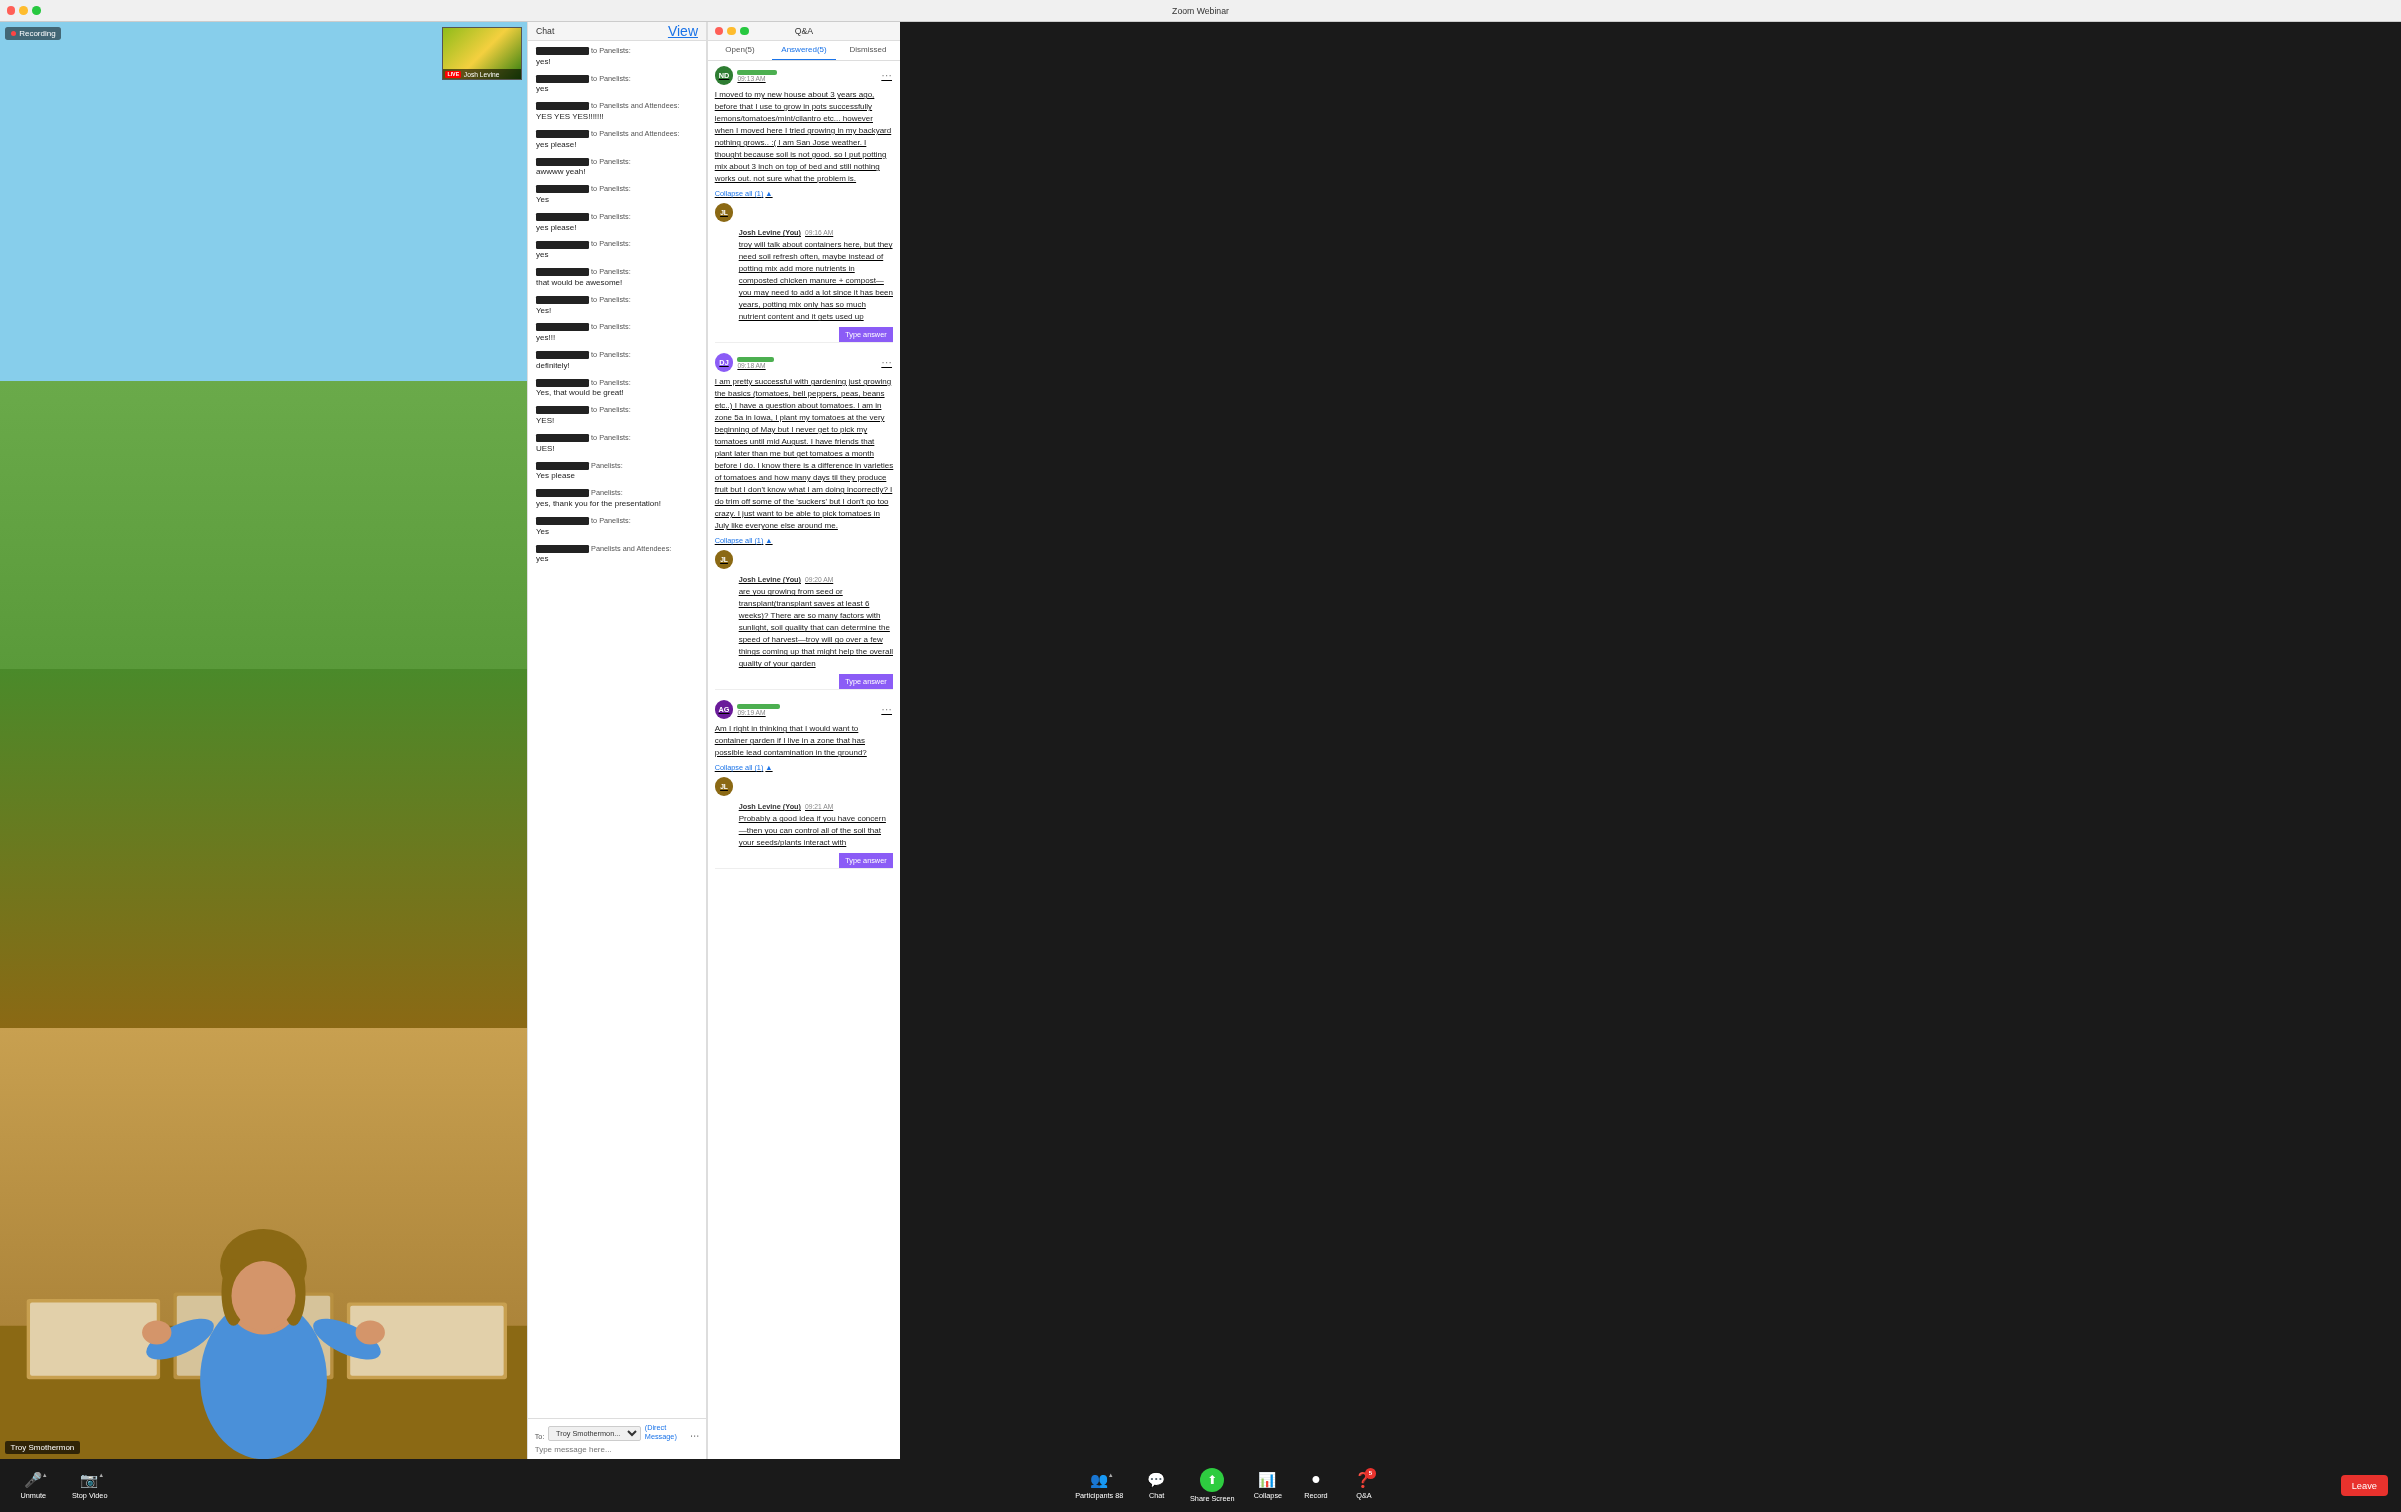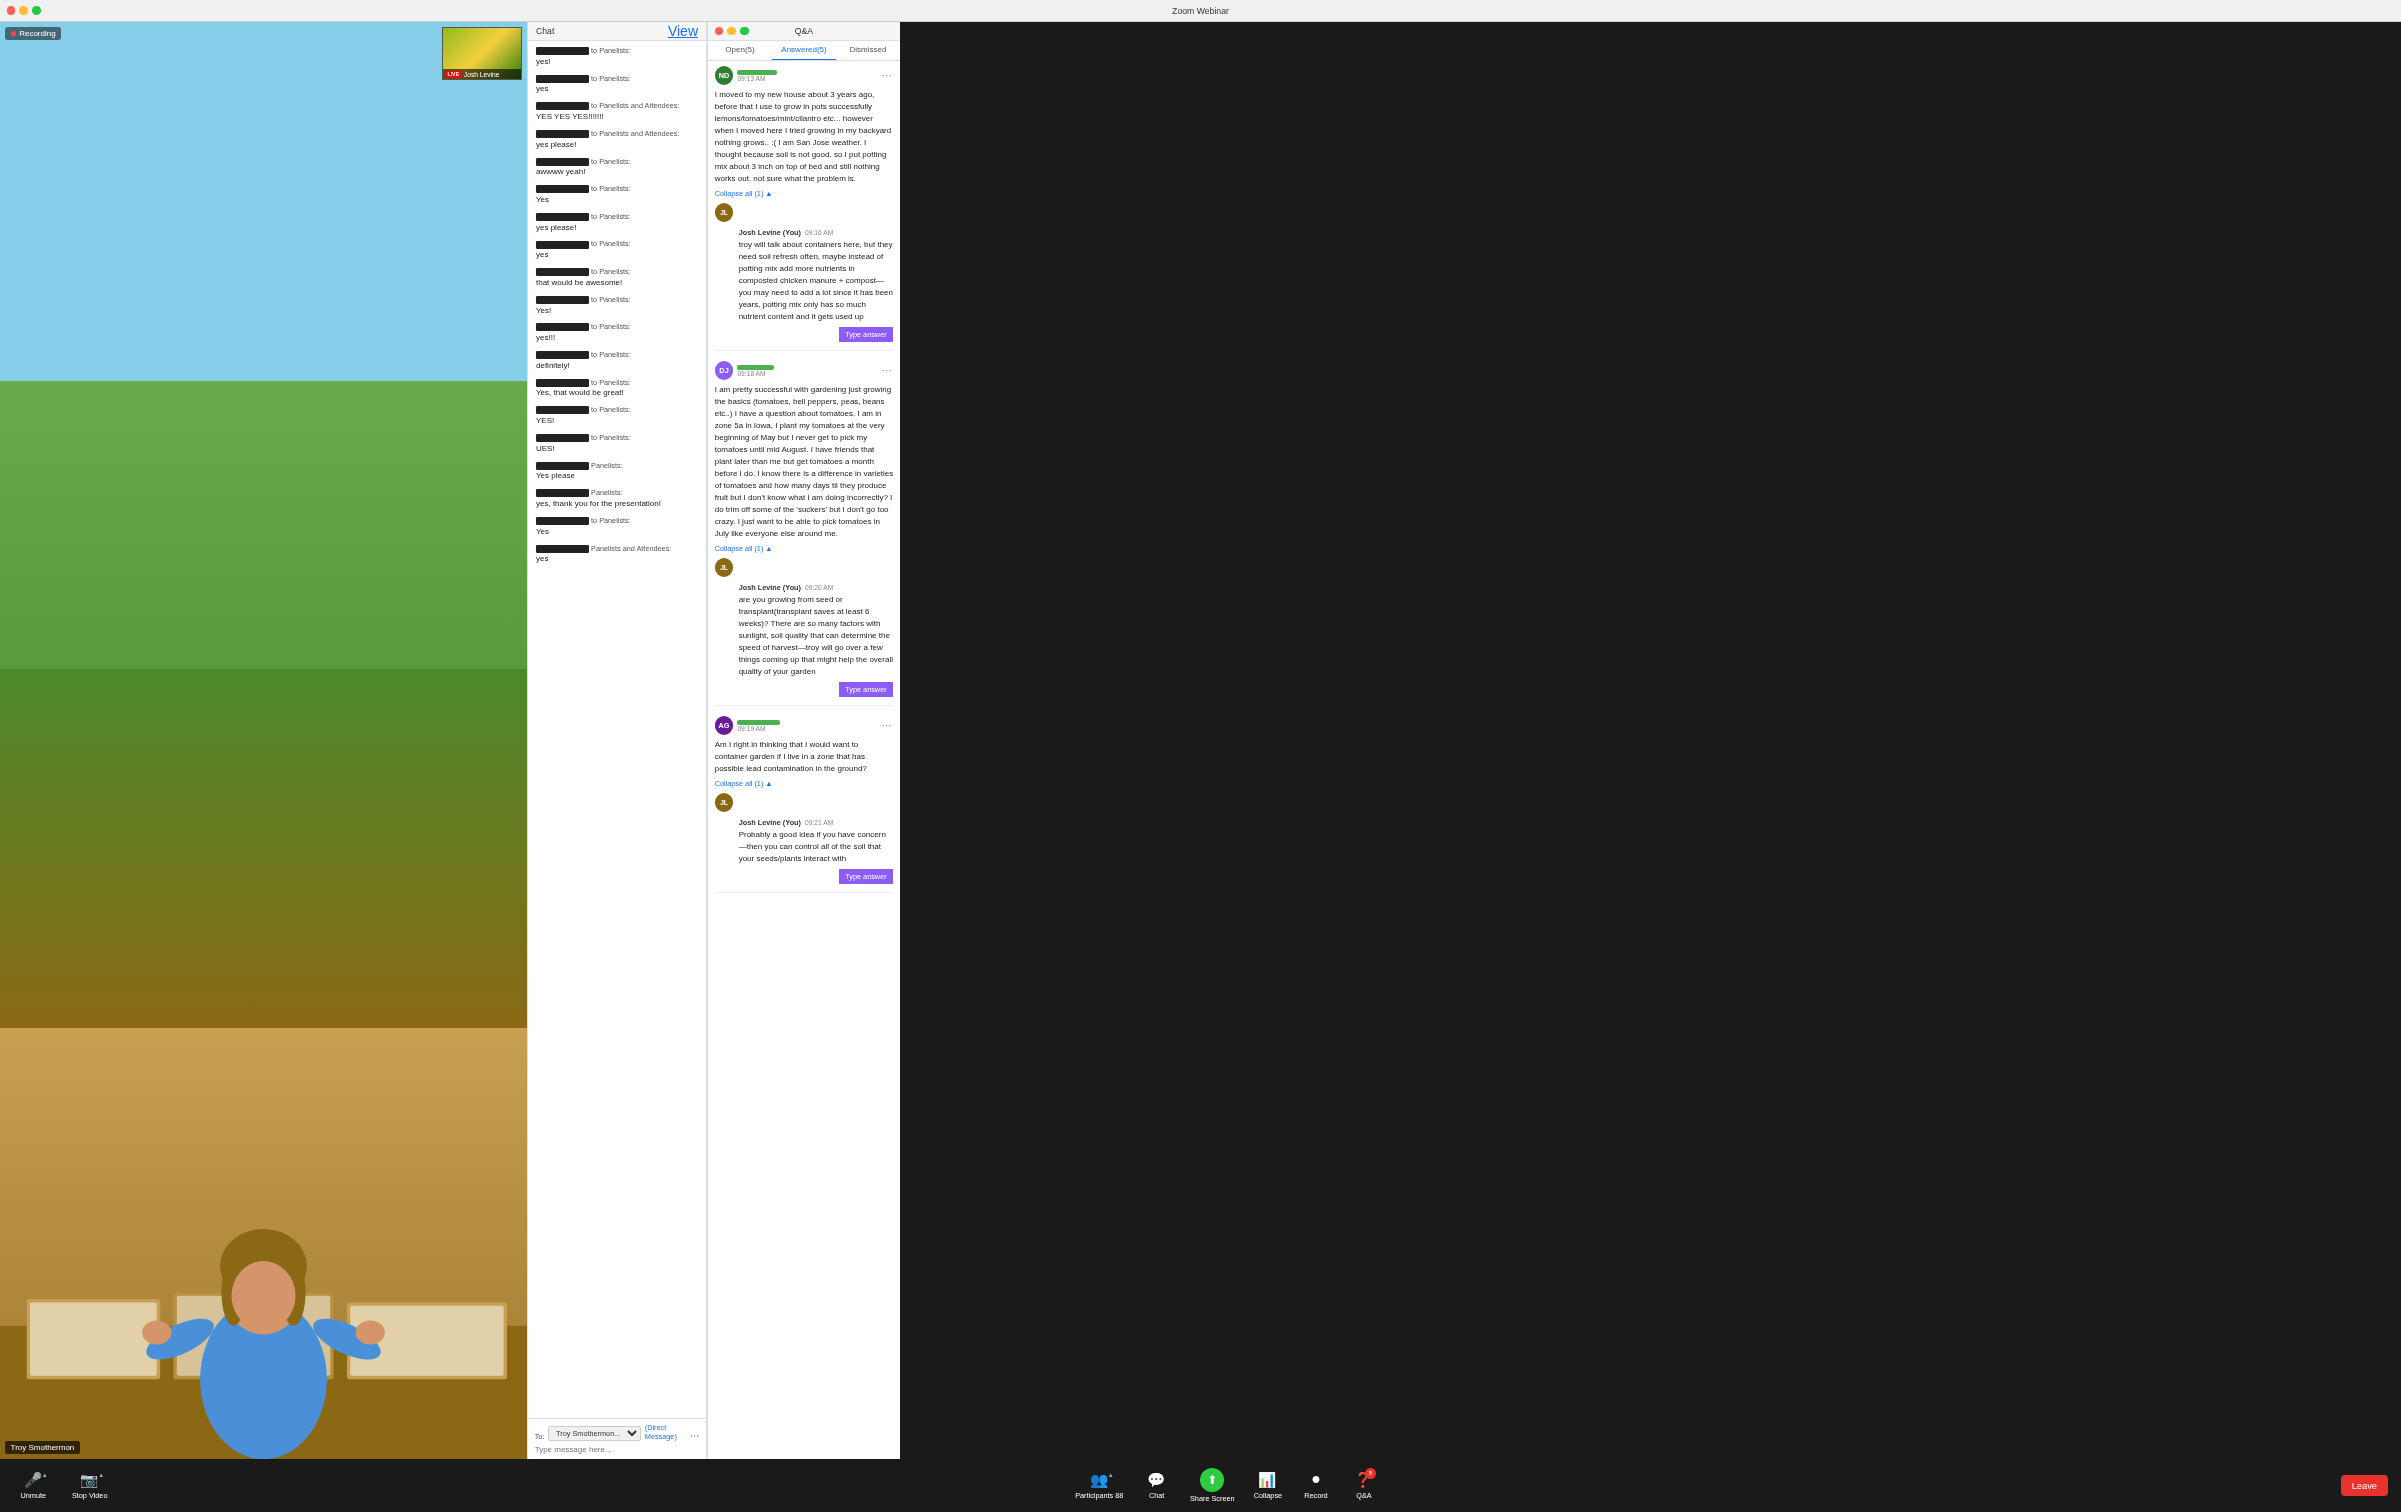--- a/index.html
+++ b/index.html
@@ -300,21 +300,21 @@
 
     .qa-questions {
       flex: 1;
       overflow-y: auto;
       padding: 5.3px 6.7px;
     }
 
     .qa-question {
       margin-bottom: 10.7px;
       border-bottom: 0.7px solid #eee;
-      padding-bottom: 8px;
+      text-decoration: underline;
     }
 
     .qa-q-header {
       display: flex;
       align-items: center;
       gap: 4px;
       margin-bottom: 4px;
     }
     .qa-avatar {
       width: 18.7px;

